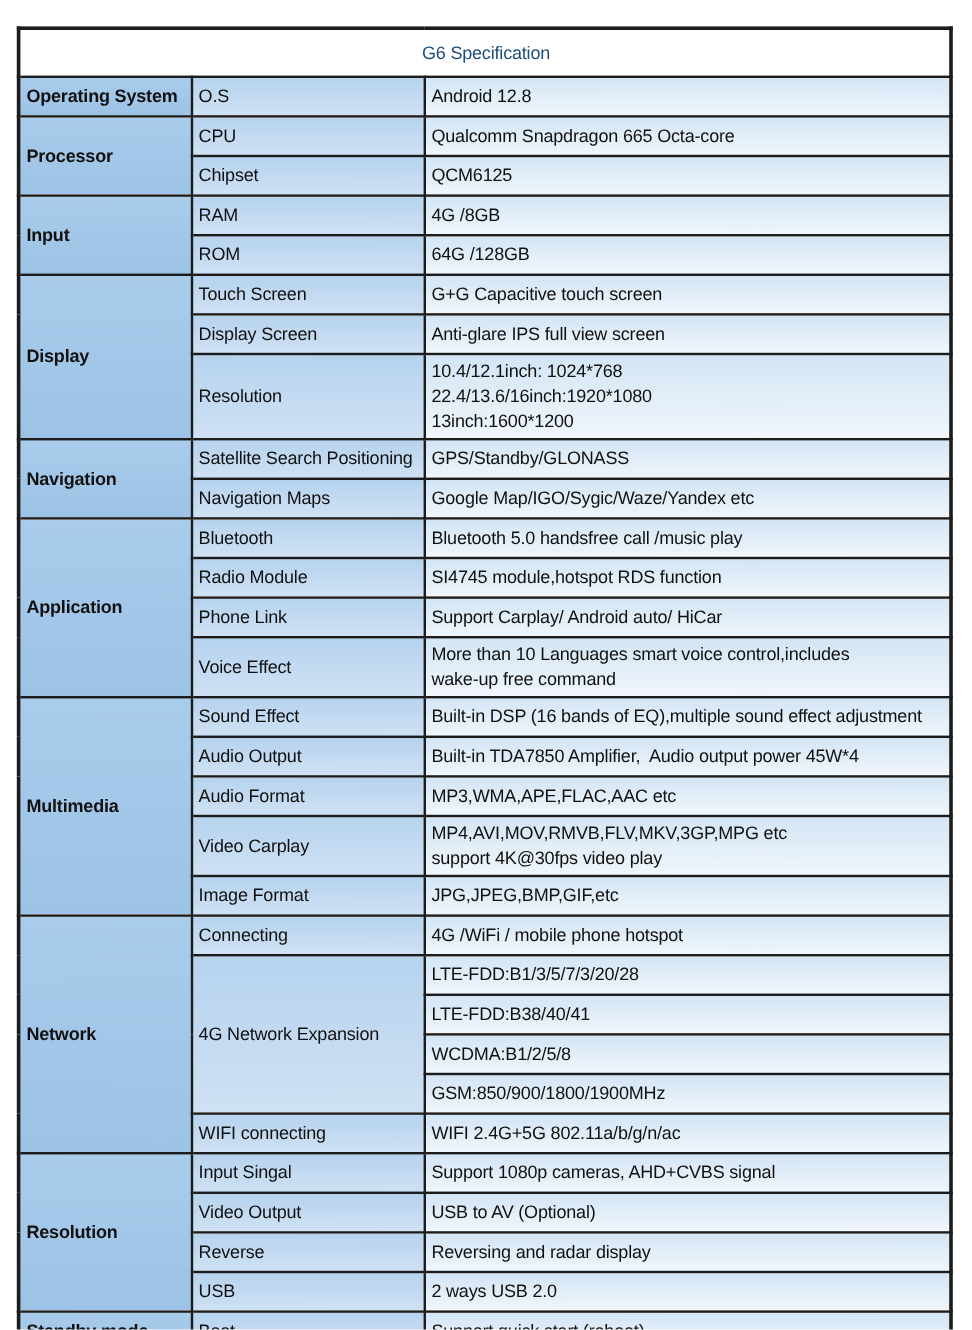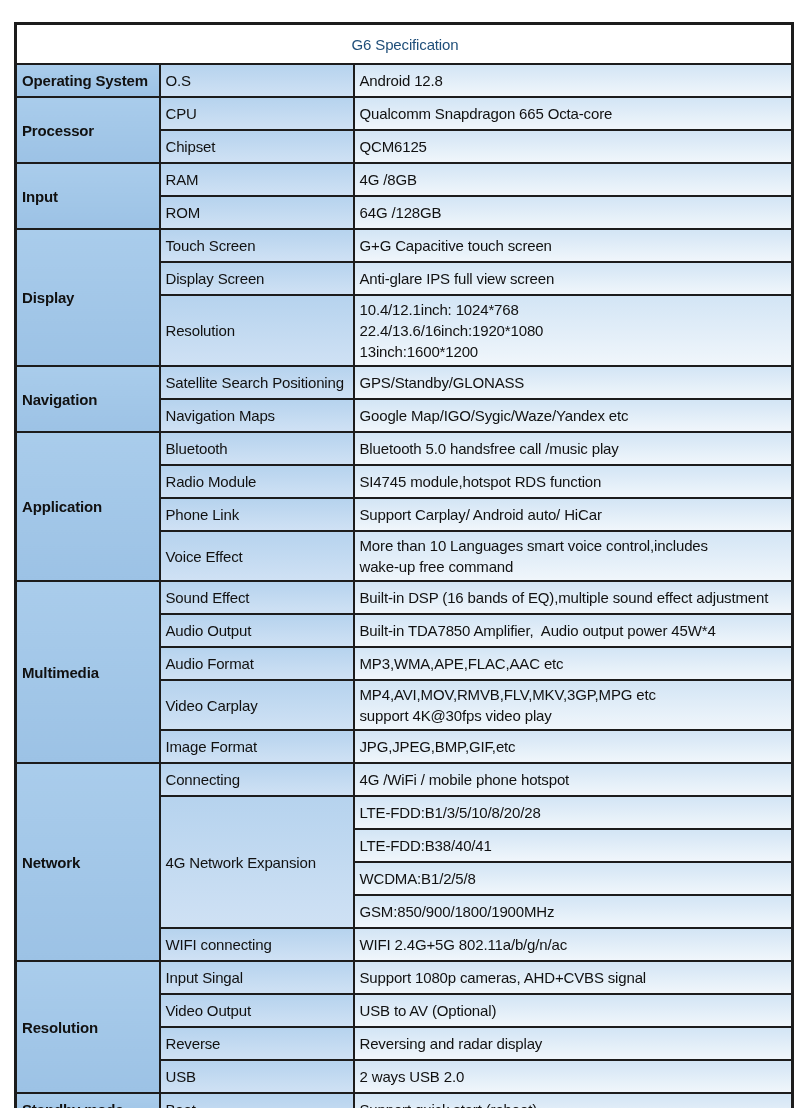--- a/index.html
+++ b/index.html
@@ -159,21 +159,21 @@
         <td class="item" rowspan="1">Image Format</td>
         <td class="val">JPG,JPEG,BMP,GIF,etc</td>
       </tr>
       <tr>
         <td class="cat" rowspan="6">Network</td>
         <td class="item" rowspan="1">Connecting</td>
         <td class="val">4G /WiFi / mobile phone hotspot</td>
       </tr>
       <tr>
         <td class="item" rowspan="4">4G Network Expansion</td>
-        <td class="val">LTE-FDD:B1/3/5/10/8/20/28</td>
+        <td class="val">LTE-FDD:B1/3/5/7/3/20/28</td>
       </tr>
       <tr>
         <td class="val">LTE-FDD:B38/40/41</td>
       </tr>
       <tr>
         <td class="val">WCDMA:B1/2/5/8</td>
       </tr>
       <tr>
         <td class="val">GSM:850/900/1800/1900MHz</td>
       </tr>

